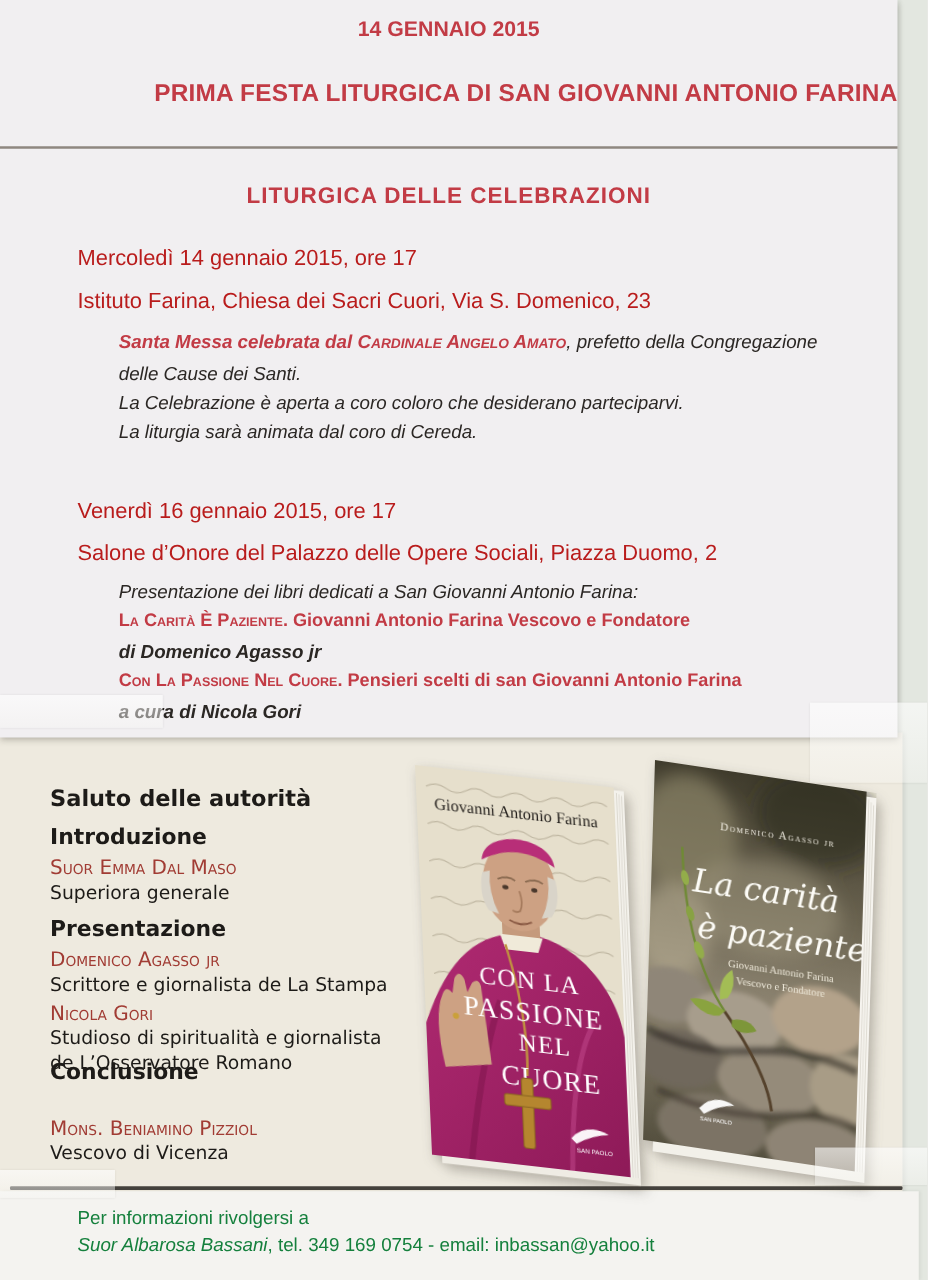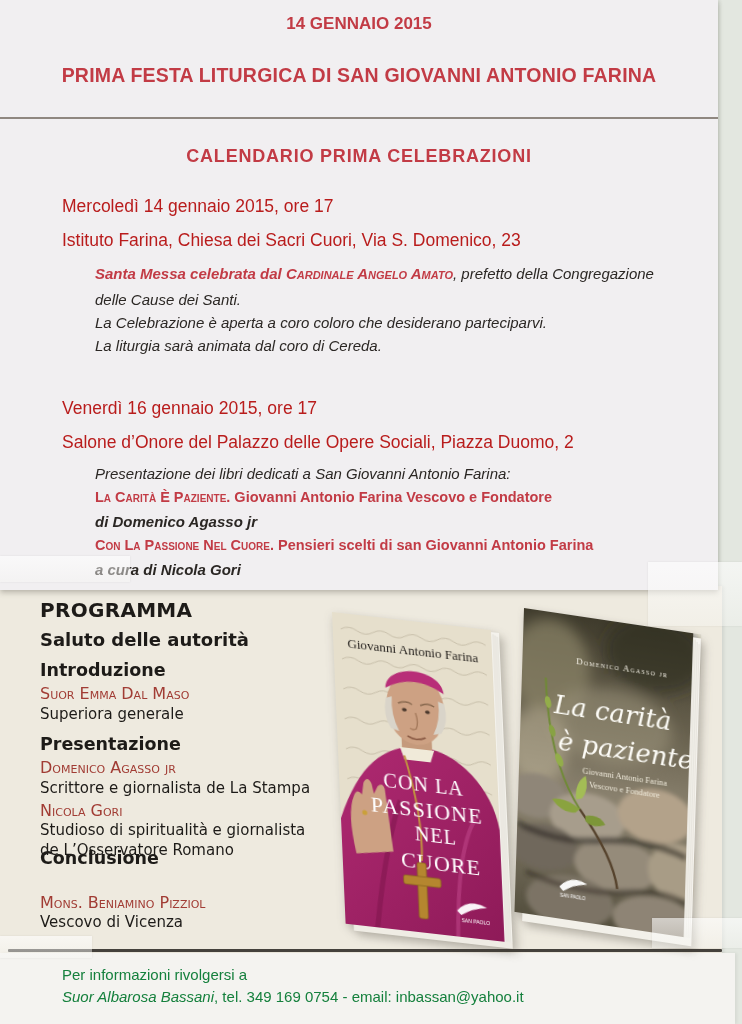--- a/index.html
+++ b/index.html
@@ -65,42 +65,41 @@
 
   <div class="sheet-top"></div>
 
   <div class="sheet-program"></div>
 
   <div class="sheet-bottom"></div>
 
   <div class="seam-dark"></div>
 
   <div class="t ctr red h-date z3" style="top:14px;">14 GENNAIO 2015</div>
-  <div class="t ctr red h-title z3" style="top:64px;">PRIMA FESTA LITURGICA DI SAN GIOVANNI ANTONIO FARINA</div>
+  <div class="t ctr red h-title z3" style="top:64px;text-align:right;">PRIMA FESTA LITURGICA DI SAN GIOVANNI ANTONIO FARINA</div>
   <div class="rule"></div>
-  <div class="t ctr red h-cal z3" style="top:146px;">CALENDARIO PRIMA CELEBRAZIONI</div>
+  <div class="t ctr red h-cal z3" style="top:146px;">LITURGICA DELLE CELEBRAZIONI</div>
 
   <div class="t ev z3" style="left:62px;top:196px;">Mercoledì 14 gennaio 2015, ore 17</div>
   <div class="t ev z3" style="left:62px;top:230px;">Istituto Farina, Chiesa dei Sacri Cuori, Via S. Domenico, 23</div>
 
   <div class="t bt z3" style="left:95px;top:265px;"><span class="red b">Santa Messa celebrata dal </span><span class="red b sc">Cardinale Angelo Amato</span><span>, prefetto della Congregazione</span></div>
   <div class="t bt z3" style="left:95px;top:291px;">delle Cause dei Santi.</div>
   <div class="t bt z3" style="left:95px;top:314px;">La Celebrazione è aperta a coro coloro che desiderano parteciparvi.</div>
   <div class="t bt z3" style="left:95px;top:337px;">La liturgia sarà animata dal coro di Cereda.</div>
 
   <div class="t ev z3" style="left:62px;top:398px;">Venerdì 16 gennaio 2015, ore 17</div>
   <div class="t ev z3" style="left:62px;top:432px;">Salone d’Onore del Palazzo delle Opere Sociali, Piazza Duomo, 2</div>
 
   <div class="t bt z3" style="left:95px;top:465px;">Presentazione dei libri dedicati a San Giovanni Antonio Farina:</div>
   <div class="t rt z3" style="left:95px;top:489px;"><span class="red sc">La Carità È Paziente.</span><span class="red"> Giovanni Antonio Farina Vescovo e Fondatore</span></div>
   <div class="t bt b z3" style="left:95px;top:513px;">di Domenico Agasso jr</div>
   <div class="t rt z3" style="left:95px;top:537px;"><span class="red sc">Con La Passione Nel Cuore.</span><span class="red"> Pensieri scelti di san Giovanni Antonio Farina</span></div>
   <div class="t bt b z3" style="left:95px;top:561px;">a cura di Nicola Gori</div>
 
-  <div class="t pg p-h" style="left:40px;top:598px;">PROGRAMMA</div>
   <div class="t pg p-sub" style="left:40px;top:629px;">Saluto delle autorità</div>
 
   <div class="t pg p-lab" style="left:40px;top:660px;">Introduzione</div>
   <div class="t pg p-name" style="left:40px;top:684px;">Suor Emma Dal Maso</div>
   <div class="t pg p-d" style="left:40px;top:705px;">Superiora generale</div>
 
   <div class="t pg p-lab" style="left:40px;top:734px;">Presentazione</div>
   <div class="t pg p-name" style="left:40px;top:758px;">Domenico Agasso jr</div>
   <div class="t pg p-d" style="left:40px;top:779px;">Scrittore e giornalista de La Stampa</div>
   <div class="t pg p-name" style="left:40px;top:801px;">Nicola Gori</div>

